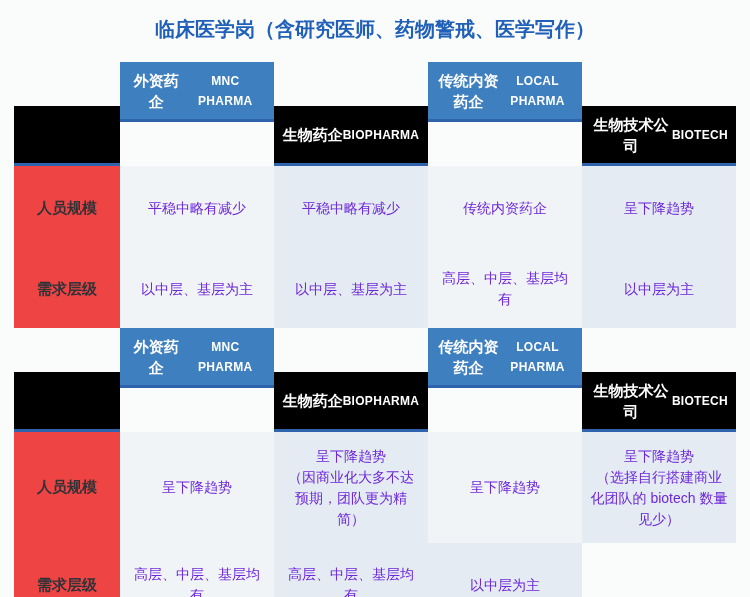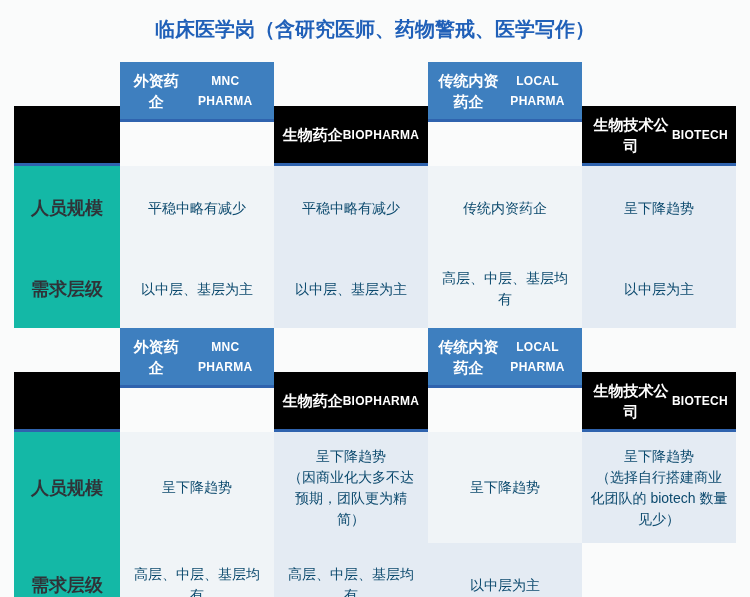--- a/index.html
+++ b/index.html
@@ -40,29 +40,29 @@
     color:#ffffff;
     font-weight:bold;
     border-bottom:3px solid #2f63ae;
   }
   .hcell .cn{font-size:15px;line-height:21px;}
   .hcell .en{font-size:12px;line-height:20px;letter-spacing:.3px;}
   .hd{background:#000000;margin-top:44px;}
   .hl{background:#3e7fbf;}
   
   .label-cell{
-    background:#14b8a6;
-    font-size:18px;
+    background:#ef4444;
+    font-size:15px;
     font-weight:bold;
     color:#2f3338;
     text-align:center;
   }
   .body-cell{
     font-size:14px;
-    color:#0c4a6e;
+    color:#6d28d9;
     line-height:21px;
     white-space:pre-line;
   }
   .c1,.c3{background:#f0f4f7;}
   .c2,.c4{background:#e4ebf3;}
   
   .t1r1{height:84px;}
   .t1r2{height:78px;}
   .t2r1{height:111px;}
   .t2r2{height:84px;}

